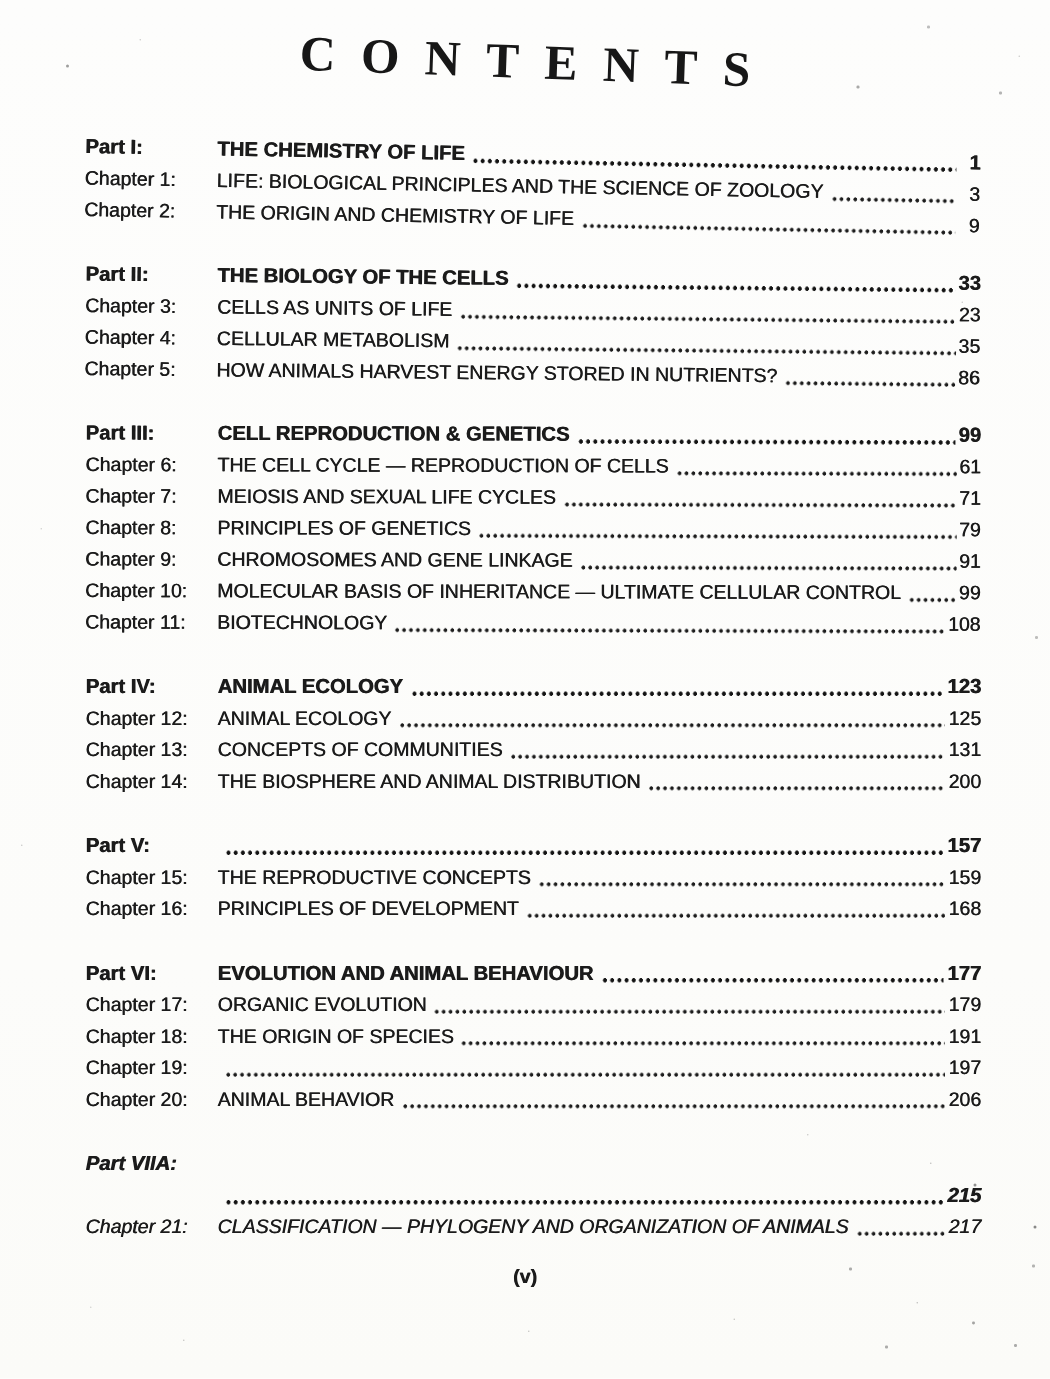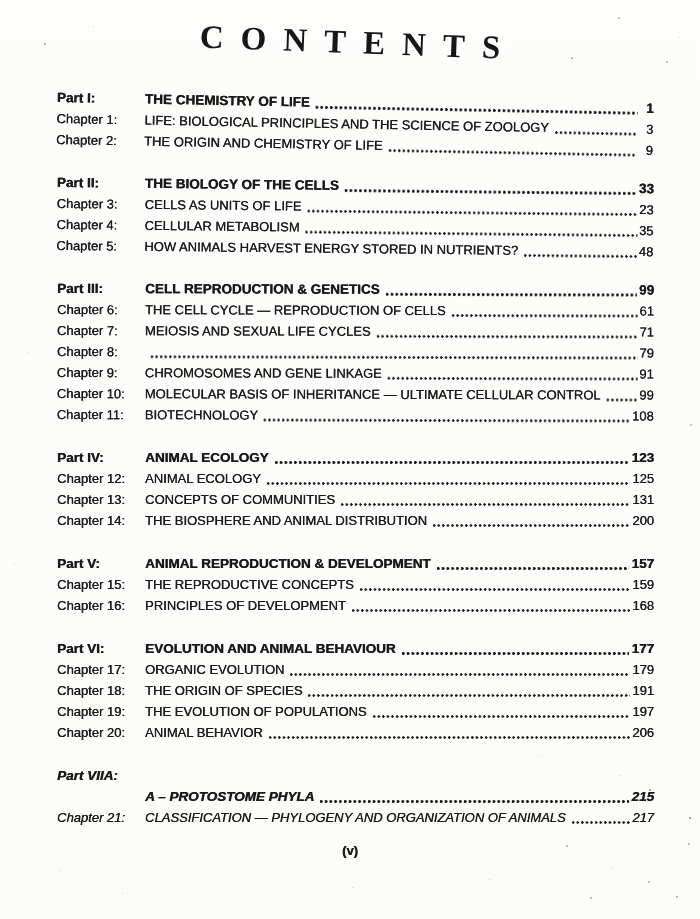--- a/index.html
+++ b/index.html
@@ -91,21 +91,21 @@
         <div class="row chapter">
           <span class="lbl">Chapter 4:</span>
           <span class="txt">CELLULAR METABOLISM</span>
           <span class="dots"></span>
           <span class="pg">35</span>
         </div>
         <div class="row chapter">
           <span class="lbl">Chapter 5:</span>
           <span class="txt">HOW ANIMALS HARVEST ENERGY STORED IN NUTRIENTS?</span>
           <span class="dots"></span>
-          <span class="pg">48</span>
+          <span class="pg">86</span>
         </div>
       </section>
       <section class="sec">
         <div class="row part">
           <span class="lbl">Part III:</span>
           <span class="txt">CELL REPRODUCTION &amp; GENETICS</span>
           <span class="dots"></span>
           <span class="pg">99</span>
         </div>
         <div class="row chapter">
@@ -115,20 +115,21 @@
           <span class="pg">61</span>
         </div>
         <div class="row chapter">
           <span class="lbl">Chapter 7:</span>
           <span class="txt">MEIOSIS AND SEXUAL LIFE CYCLES</span>
           <span class="dots"></span>
           <span class="pg">71</span>
         </div>
         <div class="row chapter">
           <span class="lbl">Chapter 8:</span>
+          <span class="txt">PRINCIPLES OF GENETICS</span>
           <span class="dots"></span>
           <span class="pg">79</span>
         </div>
         <div class="row chapter">
           <span class="lbl">Chapter 9:</span>
           <span class="txt">CHROMOSOMES AND GENE LINKAGE</span>
           <span class="dots"></span>
           <span class="pg">91</span>
         </div>
         <div class="row chapter">
@@ -166,21 +167,20 @@
         <div class="row chapter">
           <span class="lbl">Chapter 14:</span>
           <span class="txt">THE BIOSPHERE AND ANIMAL DISTRIBUTION</span>
           <span class="dots"></span>
           <span class="pg">200</span>
         </div>
       </section>
       <section class="sec">
         <div class="row part">
           <span class="lbl">Part V:</span>
-          <span class="txt">ANIMAL REPRODUCTION &amp; DEVELOPMENT</span>
           <span class="dots"></span>
           <span class="pg">157</span>
         </div>
         <div class="row chapter">
           <span class="lbl">Chapter 15:</span>
           <span class="txt">THE REPRODUCTIVE CONCEPTS</span>
           <span class="dots"></span>
           <span class="pg">159</span>
         </div>
         <div class="row chapter">
@@ -204,38 +204,36 @@
           <span class="pg">179</span>
         </div>
         <div class="row chapter">
           <span class="lbl">Chapter 18:</span>
           <span class="txt">THE ORIGIN OF SPECIES</span>
           <span class="dots"></span>
           <span class="pg">191</span>
         </div>
         <div class="row chapter">
           <span class="lbl">Chapter 19:</span>
-          <span class="txt">THE EVOLUTION OF POPULATIONS</span>
           <span class="dots"></span>
           <span class="pg">197</span>
         </div>
         <div class="row chapter">
           <span class="lbl">Chapter 20:</span>
           <span class="txt">ANIMAL BEHAVIOR</span>
           <span class="dots"></span>
           <span class="pg">206</span>
         </div>
       </section>
       <section class="sec">
         <div class="row part">
           <span class="lbl">Part VIIA:</span>
         </div>
         <div class="row part">
           <span class="lbl"></span>
-          <span class="txt">A – PROTOSTOME PHYLA</span>
           <span class="dots"></span>
           <span class="pg">215</span>
         </div>
         <div class="row chapter">
           <span class="lbl">Chapter 21:</span>
           <span class="txt">CLASSIFICATION — PHYLOGENY AND ORGANIZATION OF ANIMALS</span>
           <span class="dots"></span>
           <span class="pg">217</span>
         </div>
       </section>

